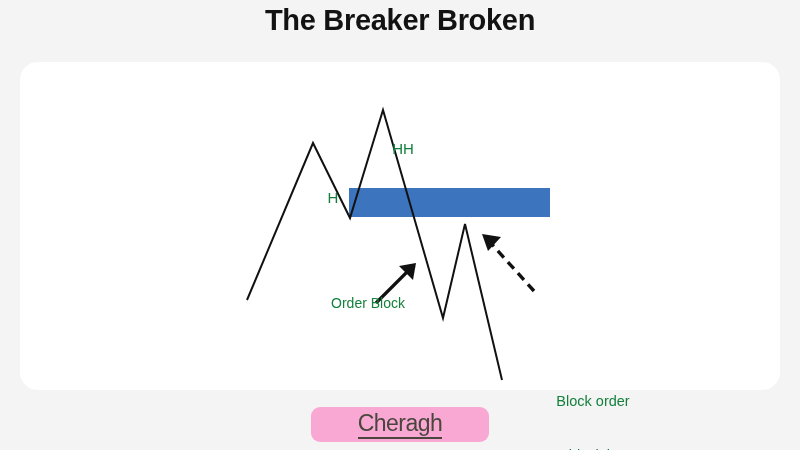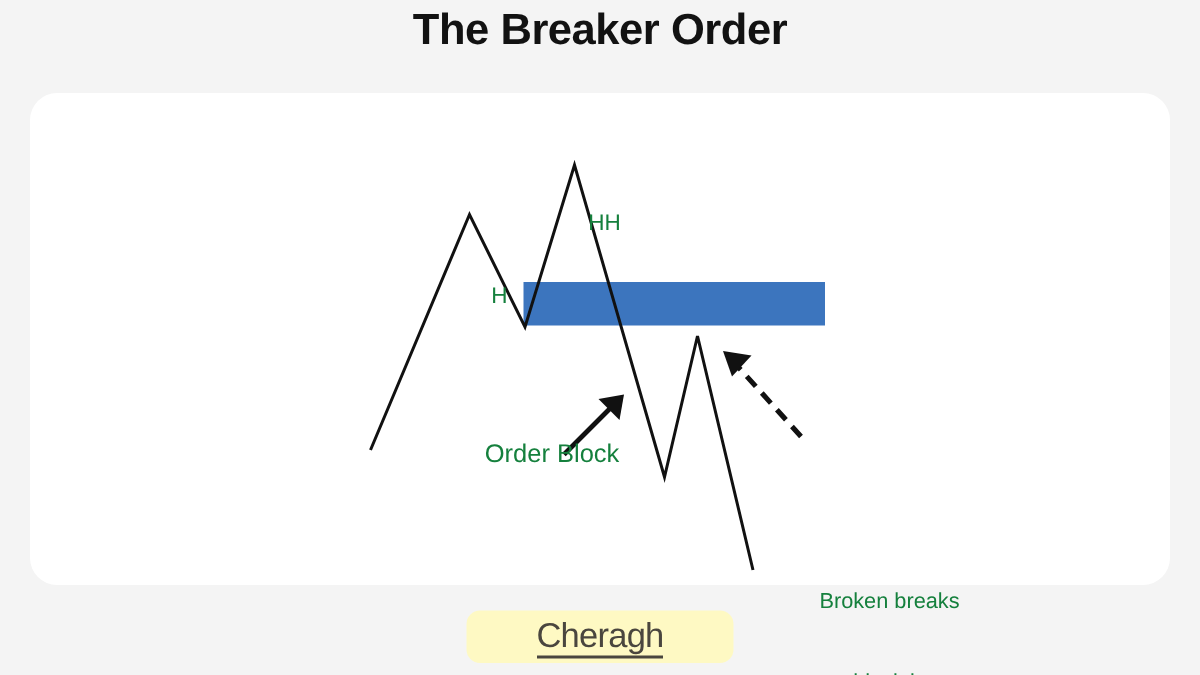--- a/index.html
+++ b/index.html
@@ -60,37 +60,37 @@
     font-size: 15px;
   }
   #label-hh {
     left: 383px;
     top: 78px;
     font-size: 15px;
   }
   #label-order-block {
     left: 348px;
     top: 232px;
-    font-size: 17px;
+    font-size: 14px;
   }
   #label-price-breaks {
     left: 349px;
     top: 311px;
   }
   #label-broken-retested {
     left: 573px;
     top: 294px;
   }
   #logo-badge {
     position: absolute;
     left: 311px;
     top: 407px;
     width: 178px;
     height: 35px;
-    background: #fef9c3;
+    background: #f9a8d4;
     border-radius: 9px;
   }
   #logo-wordmark {
     position: absolute;
     left: 0;
     top: 0;
     width: 178px;
     height: 35px;
     display: flex;
     align-items: center;
@@ -103,21 +103,21 @@
     border-bottom: 2.5px solid #4a463e;
     padding-bottom: 1px;
     line-height: 25px;
   }
 </style>
 </head>
 <body>
 
 <div id="page">
 
-  <div id="page-title">The Breaker Order</div>
+  <div id="page-title">The Breaker Broken</div>
 
   <div id="chart-card">
 
     <svg id="chart-svg" width="760" height="328" viewBox="0 0 760 328">
 
       <rect x="329" y="126" width="201" height="29" fill="#3c75be"></rect>
 
       <polyline points="227,238 293,81 330,156 363,48 423,256 445,162 482,318" fill="none" stroke="#111111" stroke-width="2" stroke-linejoin="miter" stroke-linecap="butt"></polyline>
 
       <g>
@@ -136,21 +136,21 @@
     <div class="diagram-label centered" id="label-hh">HH</div>
 
     <div class="diagram-label centered" id="label-order-block">Order Block</div>
 
     <div class="diagram-label centered" id="label-price-breaks">
       <div>Price breaks</div>
       
     </div>
 
     <div class="diagram-label centered" id="label-broken-retested">
-      <div>Broken breaks</div>
+      <div>Block order</div>
       <div>block is</div>
       
     </div>
 
   </div>
 
   <div id="logo-badge">
     <div id="logo-wordmark">
       <span id="logo-text">Cheragh</span>
     </div>

